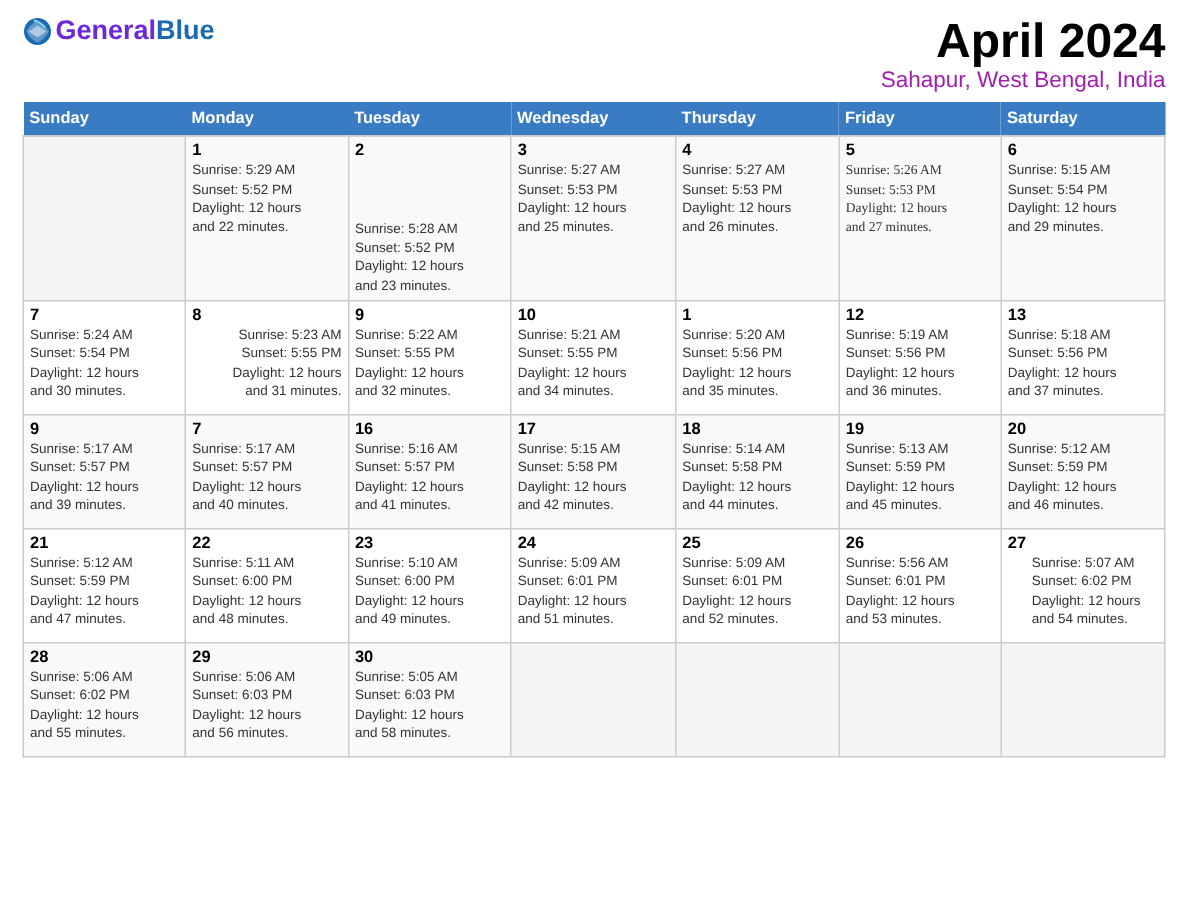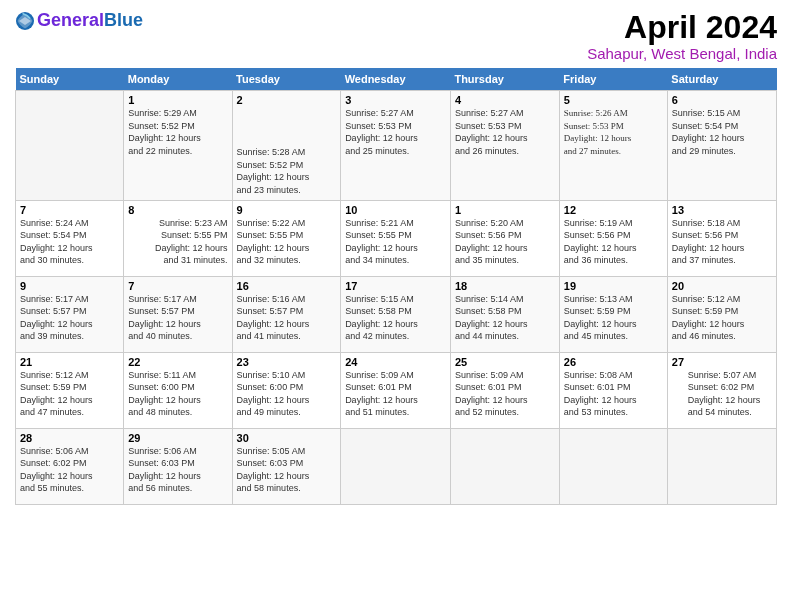--- a/index.html
+++ b/index.html
@@ -304,21 +304,21 @@
           </td>
           <td>
             <span class="day-number">25</span>
             <div class="day-info" style="white-space: pre-line;">Sunrise: 5:09 AM
 Sunset: 6:01 PM
 Daylight: 12 hours
 and 52 minutes.</div>
           </td>
           <td>
             <span class="day-number">26</span>
-            <div class="day-info" style="white-space: pre-line;">Sunrise: 5:08 AM
+            <div class="day-info" style="white-space: pre-line;">Sunrise: 5:56 AM
 Sunset: 6:01 PM
 Daylight: 12 hours
 and 53 minutes.</div>
           </td>
           <td>
             <span class="day-number">27</span>
             <div class="day-info" style="white-space: pre-line; margin-left: 16px;">Sunrise: 5:07 AM
 Sunset: 6:02 PM
 Daylight: 12 hours
 and 54 minutes.</div>

